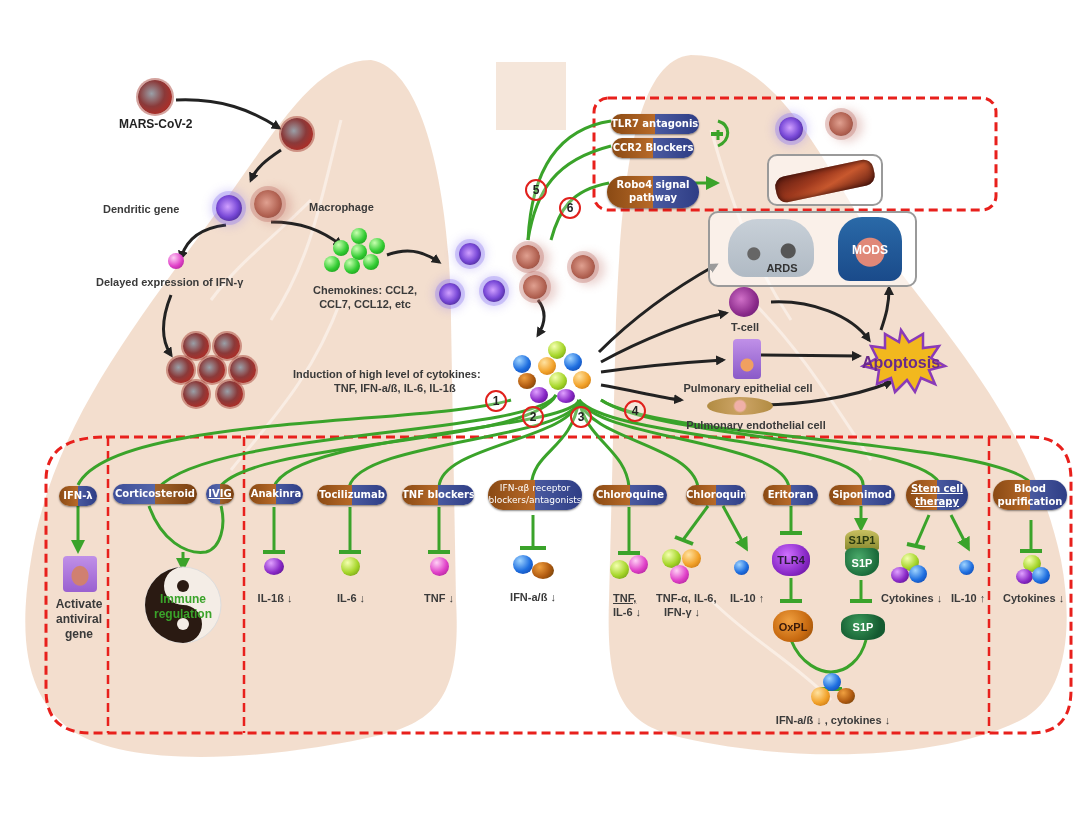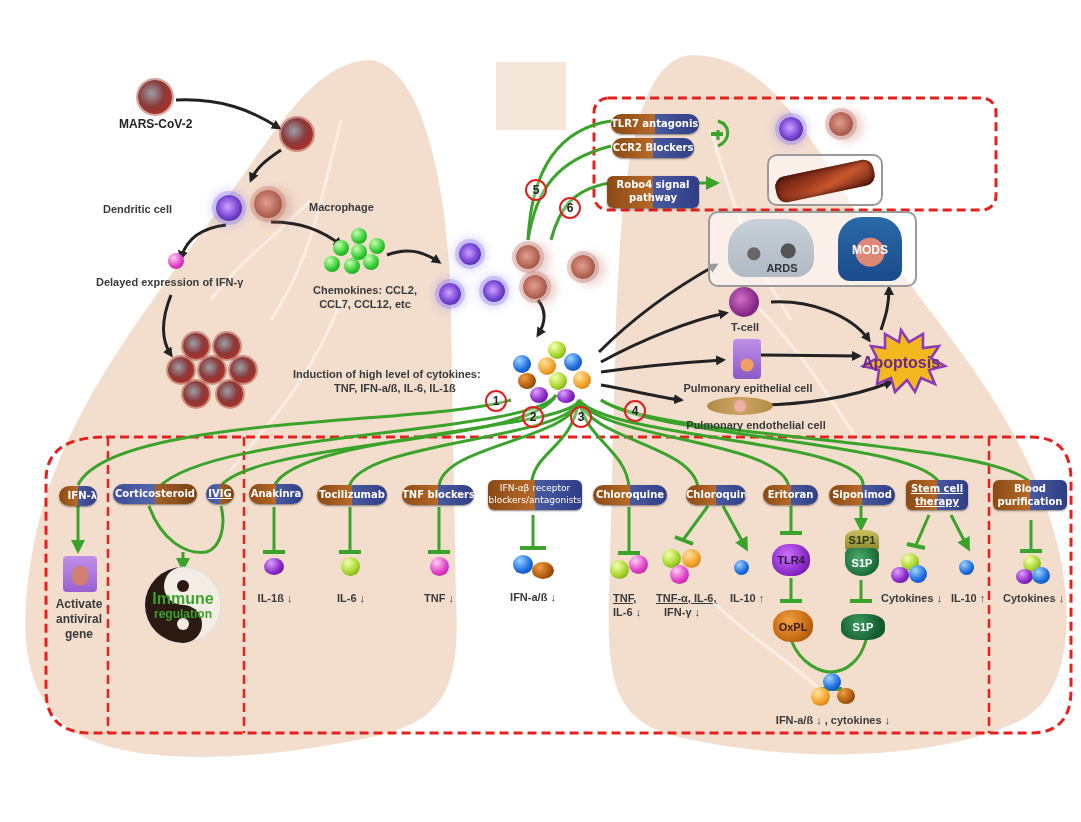--- a/index.html
+++ b/index.html
@@ -3,21 +3,21 @@
 <meta charset="utf-8">
 <style>
   html,body{margin:0;padding:0;background:#ffffff;}
   body{width:1081px;height:822px;position:relative;overflow:hidden;font-family:"Liberation Sans",sans-serif;}
   #stage{position:absolute;left:11px;top:0;width:995px;height:822px;}
   .lbl{position:absolute;font-family:"Liberation Sans",sans-serif;font-weight:bold;color:#3a3a3a;font-size:11px;line-height:14px;white-space:nowrap;}
   .center{text-align:center;transform:translateX(-50%);}
   .pill{position:absolute;height:20px;border-radius:10px;color:#fff;font-family:"DejaVu Sans",sans-serif;font-size:10px;font-weight:bold;line-height:20px;text-align:center;white-space:nowrap;box-shadow:0 1px 2px rgba(0,0,0,.45);overflow:hidden;}
   .pill.bo{background:linear-gradient(90deg,#8a4a14 0%,#b86a28 50%,#4a5aa0 50%,#2e3d85 100%);}
   .pill.ob{background:linear-gradient(90deg,#3d4e98 0%,#5566aa 50%,#a0622a 50%,#7a3f10 100%);}
-  .pill.two{height:30px;line-height:13px;padding-top:2px;box-sizing:border-box;border-radius:6px;}
+  .pill.two{height:30px;line-height:13px;padding-top:2px;box-sizing:border-box;border-radius:16px;}
   .num{position:absolute;width:18px;height:18px;border:2px solid #e0201c;border-radius:50%;font-family:"Liberation Sans",sans-serif;font-weight:bold;font-size:12px;line-height:18px;text-align:center;color:#222;background:rgba(255,255,255,0.25);}
   .ball{position:absolute;border-radius:50%;}
   .b-blue{background:radial-gradient(circle at 35% 30%,#9fd4ff,#1f6fe0 55%,#0b3a9c);}
   .b-green{background:radial-gradient(circle at 35% 30%,#f4ffb0,#a6d62a 55%,#5f8a10);}
   .b-pink{background:radial-gradient(circle at 35% 30%,#ffd0f5,#e040c8 55%,#9a1a86);}
   .b-orange{background:radial-gradient(circle at 35% 30%,#ffe2a0,#f2a22a 55%,#b8660a);}
   .b-purple{background:radial-gradient(circle at 35% 30%,#e0a0ff,#8a2ac8 55%,#4a0a7a);}
   .b-brown{background:radial-gradient(circle at 35% 30%,#f0a040,#b05a10 55%,#5a3a0a);}
   .b-lime{background:radial-gradient(circle at 35% 30%,#c8ffb0,#33cc33 55%,#118811);}
   .virus{position:absolute;border-radius:50%;background:radial-gradient(circle at 40% 40%,#9aa0a8 0%,#8a3a3a 45%,#a8302a 70%,#6a1a18 100%);box-shadow:0 0 0 2px rgba(160,50,40,.45);}
@@ -154,21 +154,21 @@
       <circle cx="0" cy="19" r="6" fill="#f4ede6"></circle>
     </g>
   </svg>
 
   <div class="virus" style="left:127px;top:80px;width:34px;height:34px;"></div>
   <div class="lbl" style="left:108px;top:117px;font-size:12px;color:#222;">MARS-CoV-2</div>
   <div class="virus" style="left:270px;top:118px;width:32px;height:32px;"></div>
 
   <div class="dcell" style="left:205px;top:195px;width:26px;height:26px;"></div>
   <div class="mcell" style="left:243px;top:190px;width:28px;height:28px;"></div>
-  <div class="lbl" style="left:92px;top:202px;">Dendritic cell</div>
+  <div class="lbl" style="left:92px;top:202px;">Dendritic gene</div>
   <div class="lbl" style="left:298px;top:200px;">Macrophage</div>
 
   <div class="ball b-pink" style="left:157px;top:253px;width:16px;height:16px;"></div>
   <div class="lbl" style="left:85px;top:275px;">Delayed expression of IFN-γ</div>
 
   <div class="virus" style="left:172px;top:333px;width:26px;height:26px;"></div>
   <div class="virus" style="left:203px;top:333px;width:26px;height:26px;"></div>
   <div class="virus" style="left:157px;top:357px;width:26px;height:26px;"></div>
   <div class="virus" style="left:188px;top:357px;width:26px;height:26px;"></div>
   <div class="virus" style="left:219px;top:357px;width:26px;height:26px;"></div>
@@ -231,29 +231,29 @@
   </div>
 
   <div style="position:absolute;left:718px;top:287px;width:30px;height:30px;border-radius:50%;background:radial-gradient(circle at 40% 40%,#d070c8,#8a2a8a 60%,#5a1a6a);"></div>
   <div class="lbl center" style="left:734px;top:320px;">T-cell</div>
   <div style="position:absolute;left:722px;top:339px;width:28px;height:40px;border-radius:4px;background:radial-gradient(circle at 50% 65%,#f0a060 0 6px,transparent 7px),linear-gradient(#c090e8,#8a5ac8);"></div>
   <div class="lbl center" style="left:737px;top:381px;">Pulmonary epithelial cell</div>
   <div style="position:absolute;left:696px;top:397px;width:66px;height:18px;border-radius:50%;background:radial-gradient(circle at 50% 50%,#f0b0a8 0 5px,#c8a060 7px,#b08a40);"></div>
   <div class="lbl center" style="left:745px;top:418px;">Pulmonary endothelial cell</div>
   <div class="lbl center" style="left:890px;top:356px;color:#6a2a8a;font-size:16px;">Apoptosis</div>
 
-  <div class="pill bo" style="left:48px;top:486px;width:38px;text-align:right;">IFN-λ</div>
+  <div class="pill bo" style="left:48px;top:486px;width:38px;">IFN-λ</div>
   <div style="position:absolute;left:52px;top:556px;width:34px;height:36px;border-radius:4px;background:radial-gradient(ellipse at 50% 55%,#d08070 0 8px,transparent 9px),linear-gradient(#c090e8,#9a60d0);"></div>
   <div class="lbl center" style="left:68px;top:597px;font-size:12px;">Activate</div>
   <div class="lbl center" style="left:68px;top:612px;font-size:12px;">antiviral</div>
   <div class="lbl center" style="left:68px;top:627px;font-size:12px;">gene</div>
 
   <div class="pill ob" style="left:102px;top:484px;width:84px;">Corticosteroid</div>
   <div class="pill ob" style="left:195px;top:484px;width:28px;text-decoration:underline;">IVIG</div>
-  <div class="lbl center" style="left:172px;top:592px;color:#3aa32a;font-size:16px;">Immune</div>
+  <div class="lbl center" style="left:172px;top:592px;color:#3aa32a;font-size:12px;">Immune</div>
   <div class="lbl center" style="left:172px;top:607px;color:#3aa32a;font-size:12px;">regulation</div>
 
   <div class="pill bo" style="left:238px;top:484px;width:54px;">Anakinra</div>
   <div class="ball b-purple" style="left:253px;top:558px;width:20px;height:17px;"></div>
   <div class="lbl center" style="left:264px;top:591px;">IL-1ß ↓</div>
 
   <div class="pill bo" style="left:306px;top:485px;width:70px;">Tocilizumab</div>
   <div class="ball b-green" style="left:330px;top:557px;width:19px;height:19px;"></div>
   <div class="lbl center" style="left:340px;top:591px;">IL-6 ↓</div>
 
@@ -272,21 +272,21 @@
   <div class="pill bo" style="left:582px;top:485px;width:74px;">Chloroquine</div>
   <div class="ball b-green" style="left:599px;top:560px;width:19px;height:19px;"></div>
   <div class="ball b-pink" style="left:618px;top:555px;width:19px;height:19px;"></div>
   <div class="lbl" style="left:602px;top:591px;text-decoration:underline;">TNF,</div>
   <div class="lbl" style="left:602px;top:605px;">IL-6 ↓</div>
 
   <div class="pill bo" style="left:675px;top:485px;width:60px;">Chloroquine</div>
   <div class="ball b-green" style="left:651px;top:549px;width:19px;height:19px;"></div>
   <div class="ball b-orange" style="left:671px;top:549px;width:19px;height:19px;"></div>
   <div class="ball b-pink" style="left:659px;top:565px;width:19px;height:19px;"></div>
-  <div class="lbl" style="left:645px;top:591px;text-decoration:underline;">TNF-α, IL-6,</div>
+  <div class="lbl" style="left:645px;top:591px;">TNF-α, IL-6,</div>
   <div class="lbl" style="left:653px;top:605px;">IFN-γ ↓</div>
   <div class="ball b-blue" style="left:723px;top:560px;width:15px;height:15px;"></div>
   <div class="lbl" style="left:719px;top:591px;">IL-10 ↑</div>
 
   <div class="pill bo" style="left:752px;top:485px;width:55px;">Eritoran</div>
   <div style="position:absolute;left:761px;top:544px;width:38px;height:32px;border-radius:45%;background:radial-gradient(circle at 40% 35%,#d070ff,#8a2ac8 60%,#5a0a8a);"></div>
   <div class="lbl center" style="left:780px;top:553px;color:#2a1a3a;">TLR4</div>
   <div style="position:absolute;left:762px;top:610px;width:40px;height:32px;border-radius:45%;background:radial-gradient(circle at 40% 35%,#f0a040,#c86a10 60%,#8a4a0a);"></div>
   <div class="lbl center" style="left:782px;top:620px;color:#3a1a0a;">OxPL</div>
 

